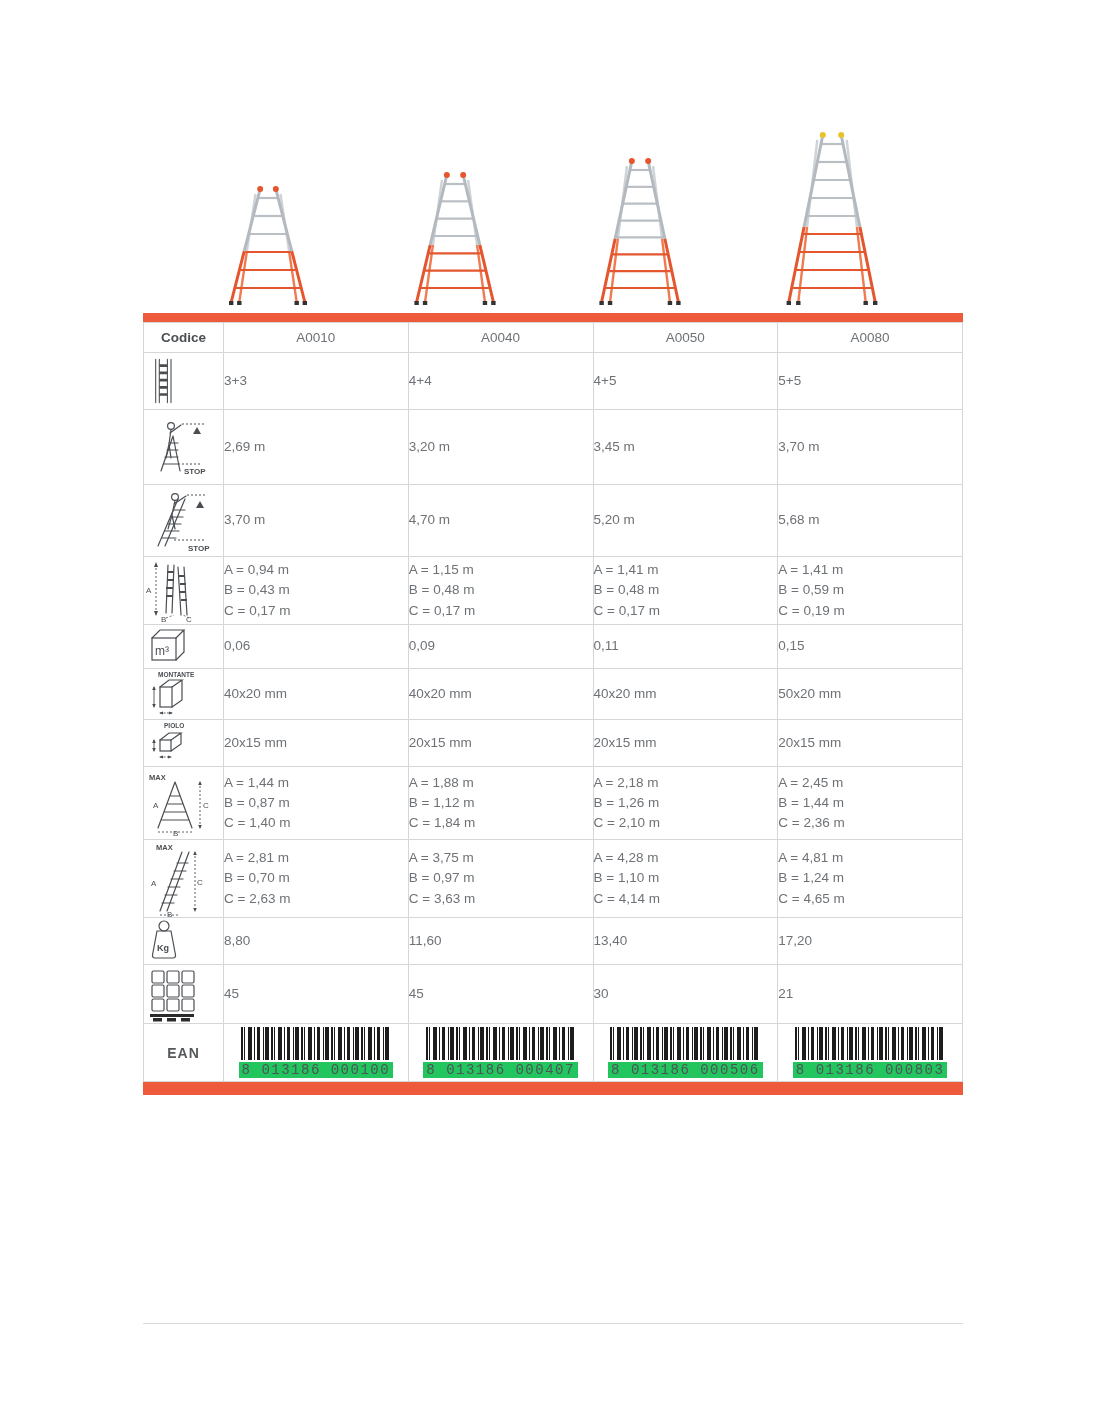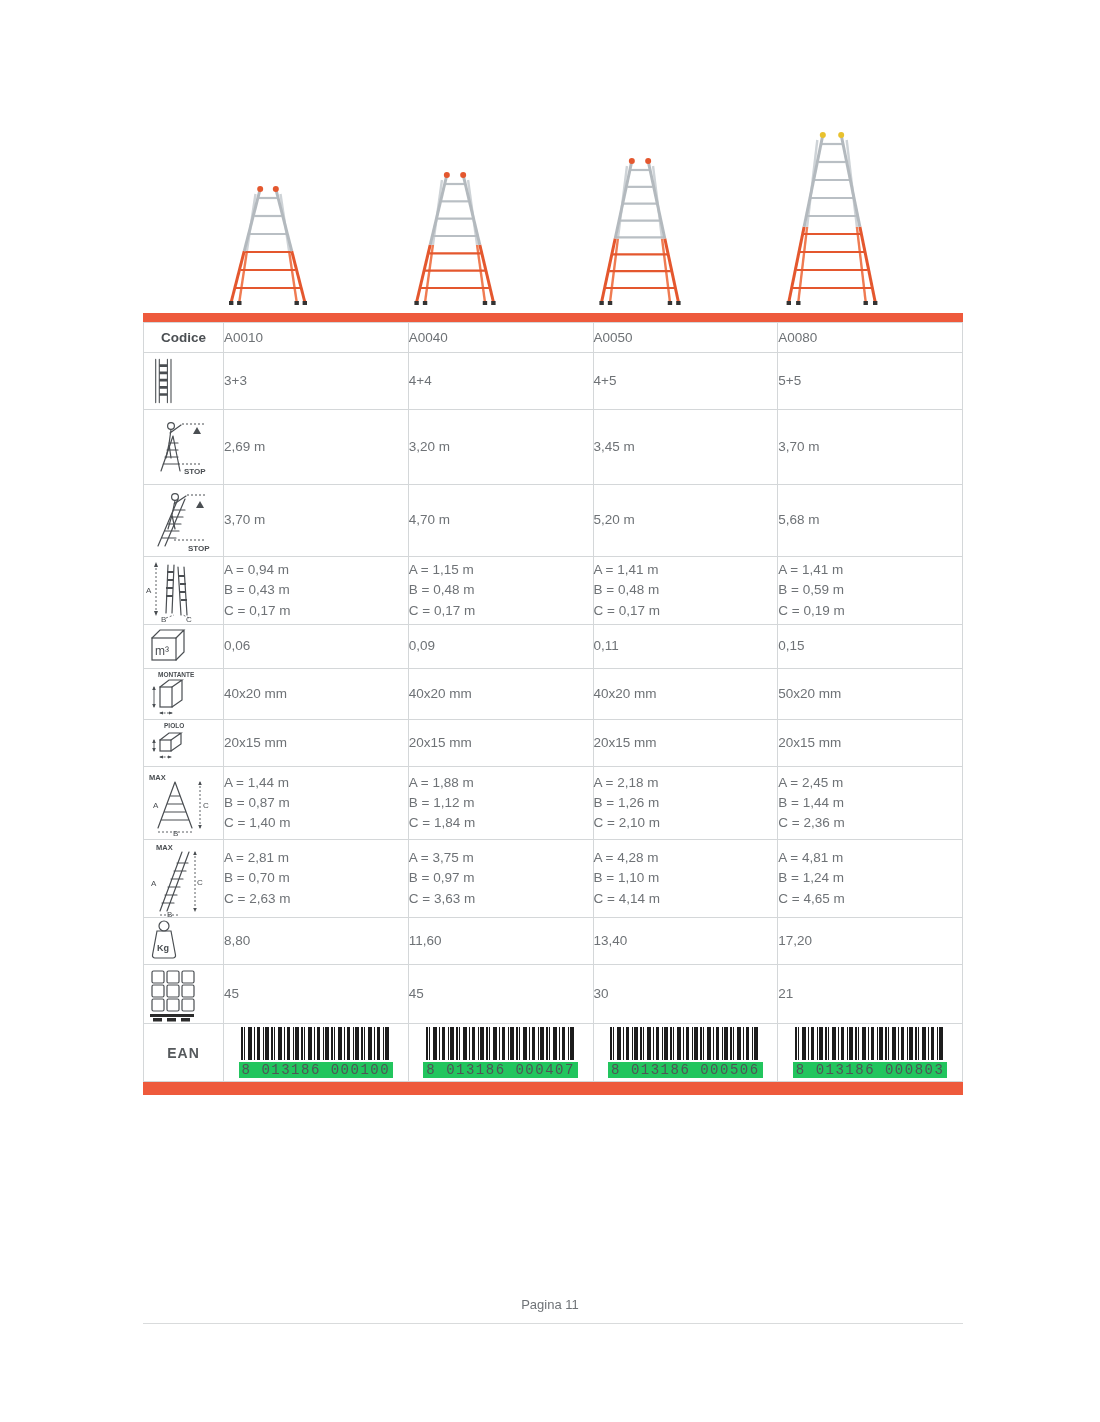--- a/index.html
+++ b/index.html
@@ -12,21 +12,21 @@
   
   .table-wrap{position:absolute;left:143px;top:313px;width:820px;}
   .accent-bar{width:100%;background:#ee5a3c;}
   .accent-bar.top{height:9px;}
   .accent-bar.bottom{height:13px;}
   table.spec{width:100%;border-collapse:collapse;table-layout:fixed;
              border:1px solid #c3c7ca;}
   table.spec td,table.spec th{border:1px solid #d4d7d9;vertical-align:middle;
              padding:0;}
   th.codice{font-weight:bold;color:#4b4f53;font-size:13.5px;text-align:center;margin-top:12px;}
-  td.code{color:#6e7276;font-size:13.5px;padding-left:14px;text-align:left;
+  td.code{color:#6e7276;font-size:13.5px;padding-left:14px;text-align:center;
           font-weight:normal;}
   td.icon-cell{text-align:left;}
   td.icon-cell svg{display:inline-block;vertical-align:middle;}
   td.val{color:#6e7276;font-size:13.5px;padding:6px 8px 6px 14px;
          white-space:pre-line;line-height:1.5;text-align:left;}
   td.ean-label{font-weight:bold;color:#55595c;font-size:14px;text-align:center;
          letter-spacing:1px;}
 
   
   .barcode{width:158px;margin:0 auto;text-align:center;}
@@ -364,15 +364,14 @@
             </td>
             <td>
               <div class="barcode"><div class="bars"></div><span class="bcnum">8 013186 000803</span></div>
             </td>
           </tr>
         </tbody>
     </table>
     <div class="accent-bar bottom"></div>
   </div>
 
-  <div class="pagina">Pagina 11</div>
   <div class="footer-rule"></div>
 </div>
 
 </body></html>

